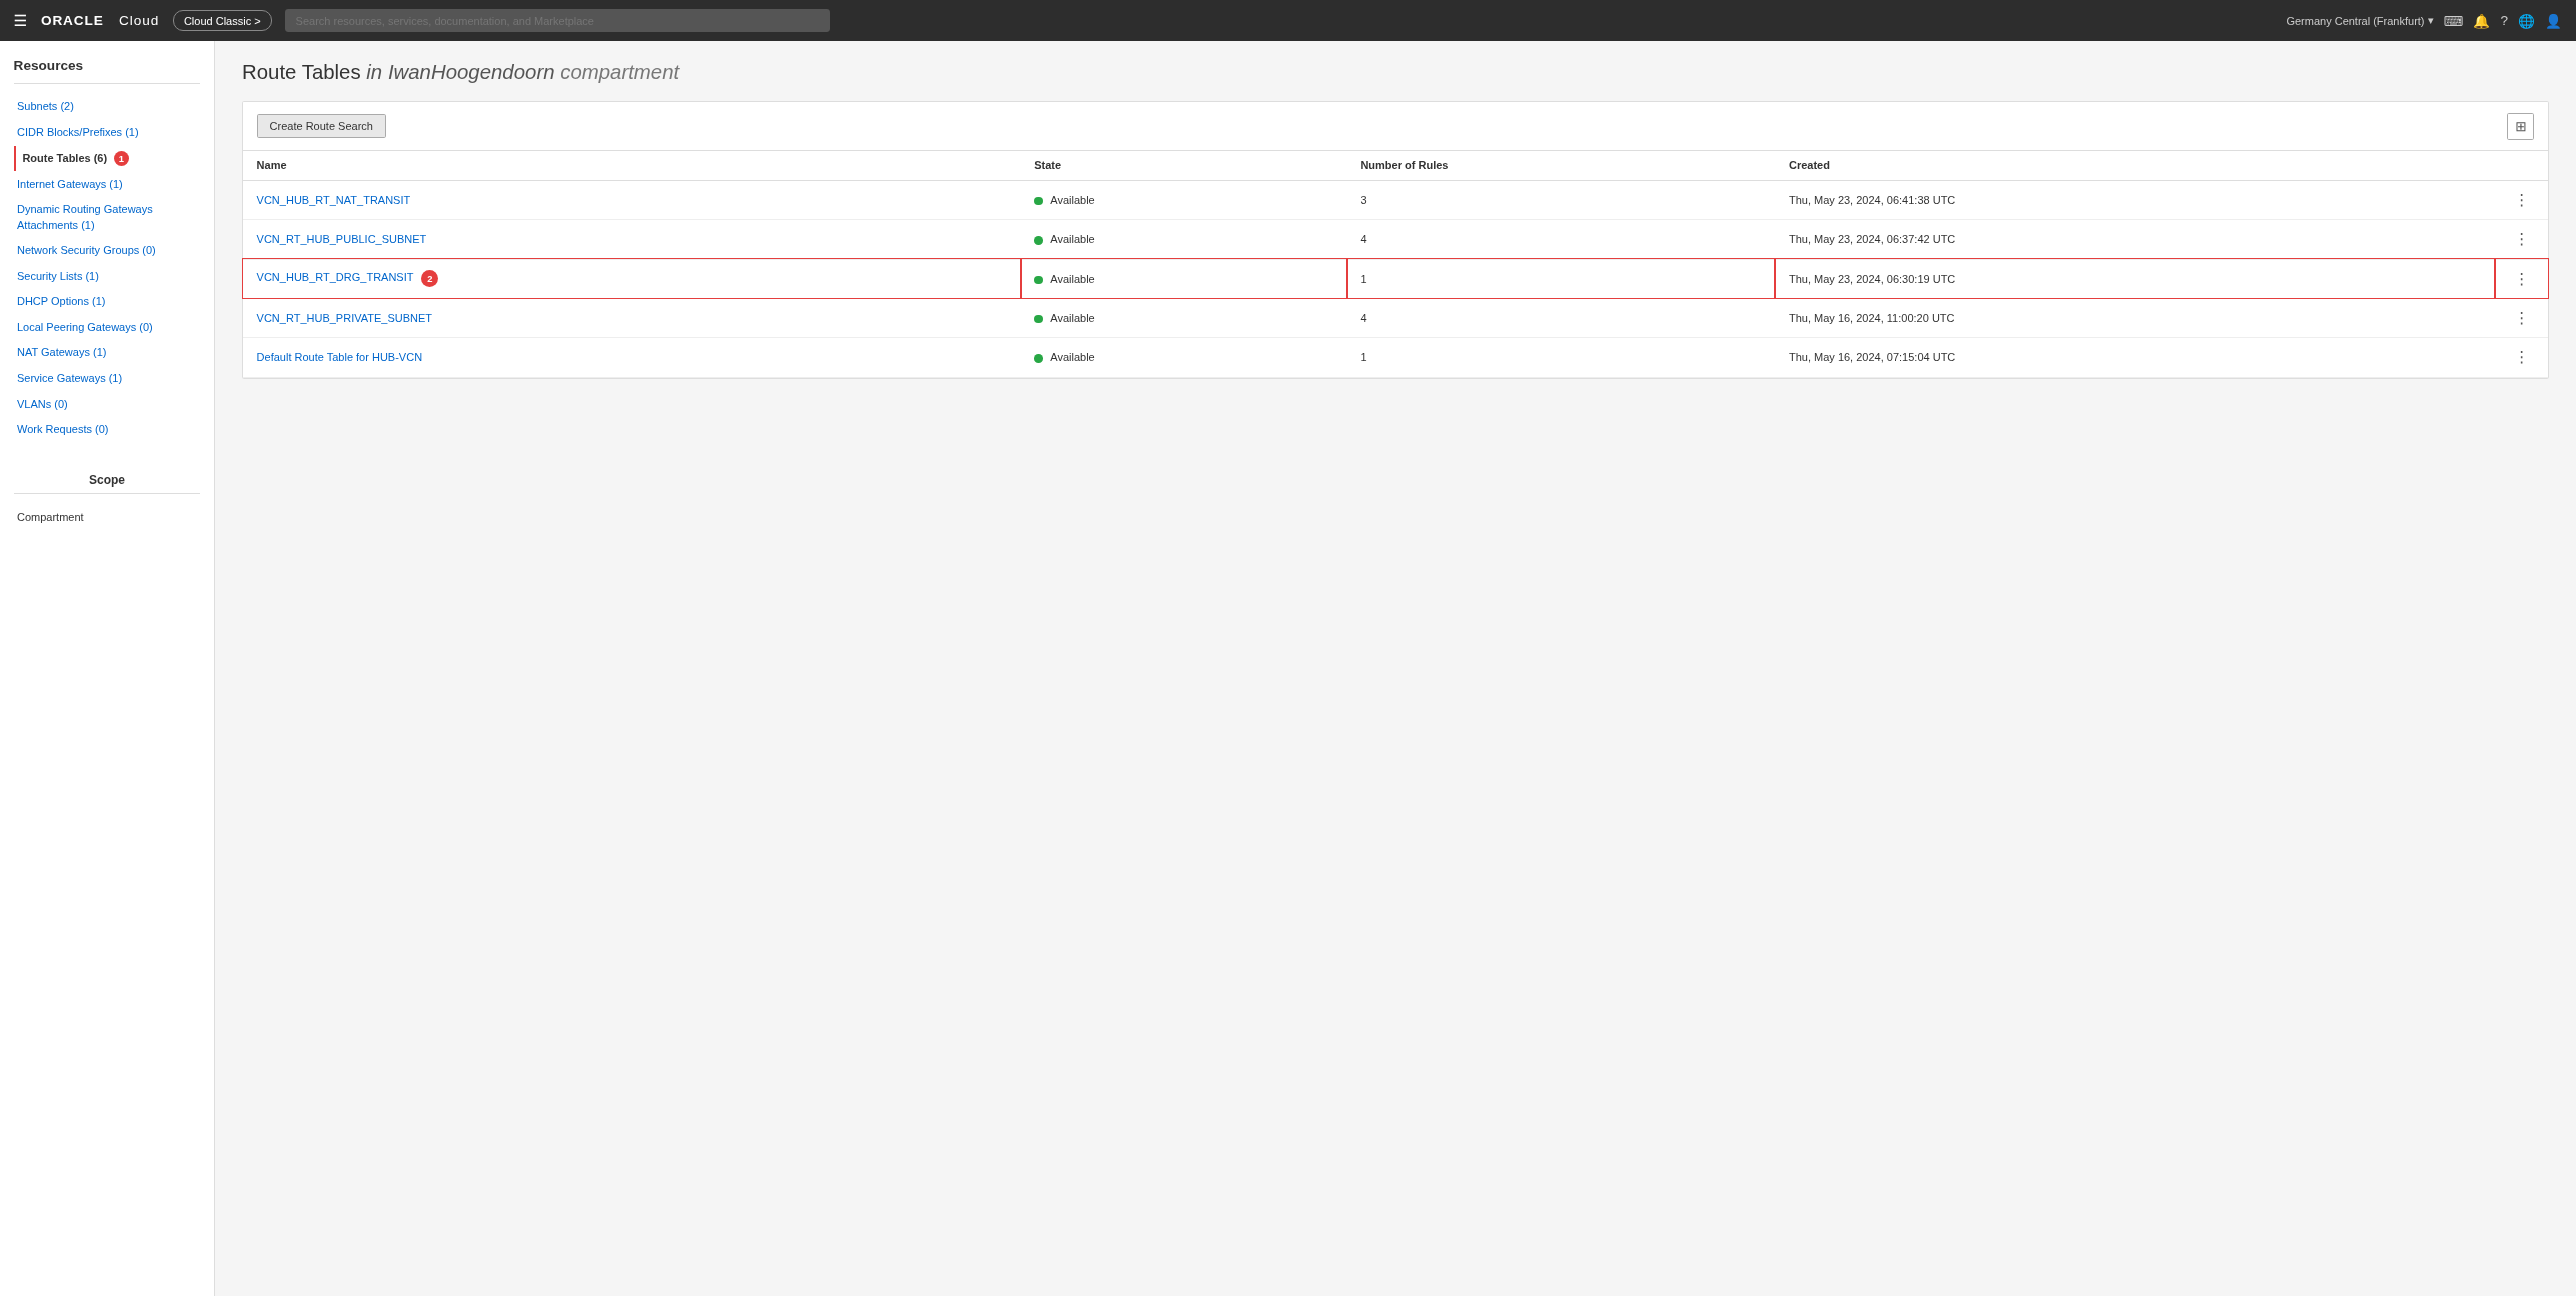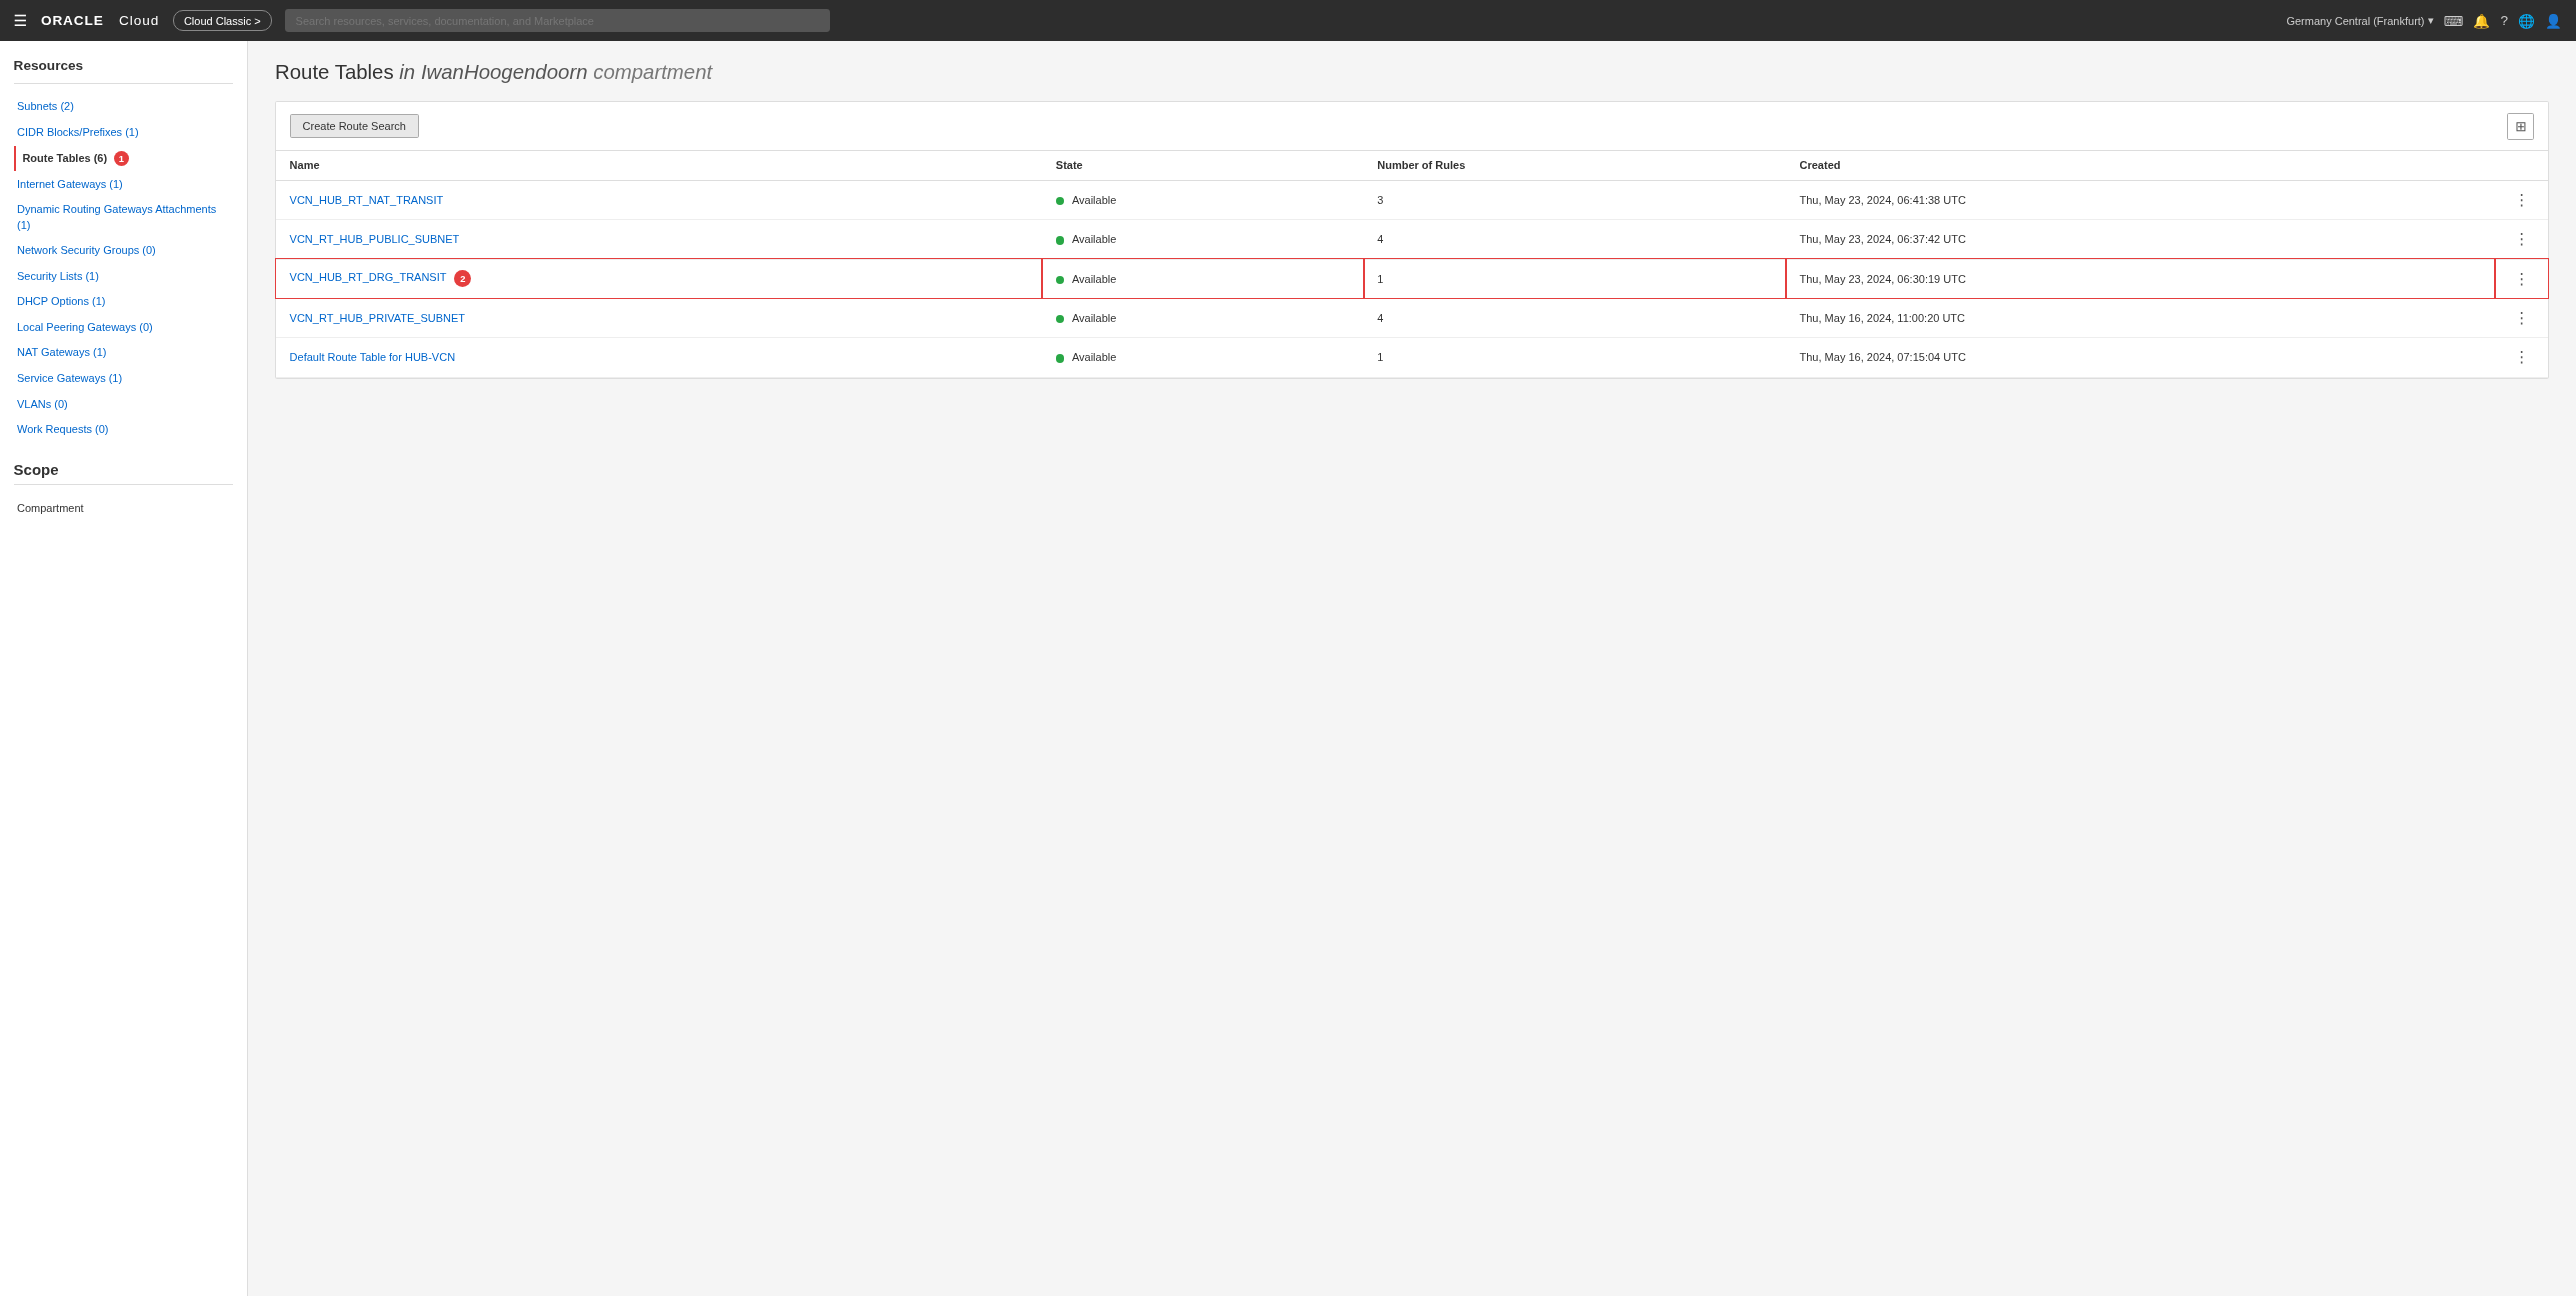--- a/index.html
+++ b/index.html
@@ -50,21 +50,21 @@
       font-size: 11px;
     }
     .topnav-region { display: flex; align-items: center; gap: 3.4px; cursor: pointer; color: #ccc; }
     .topnav-icon { color: #ccc; font-size: 13.6px; cursor: pointer; }
 
     
     .layout { display: flex; margin-top: 41px; min-height: calc(100vh - 41px); }
 
     
     .sidebar {
-      width: 248px;
+      width: 215px;
       background: #fff;
       border-right: 0.9px solid #ddd;
       padding: 17px 13.6px;
       flex-shrink: 0;
       overflow-y: auto;
     }
     .sidebar-title {
       font-size: 13.6px;
       font-weight: 600;
       color: #333;
@@ -95,25 +95,26 @@
       background: #e53e3e;
       color: #fff;
       border-radius: 50%;
       font-size: 9.4px;
       font-weight: 700;
       margin-left: 3.4px;
       vertical-align: middle;
     }
 
     .sidebar-section-title {
-      font-size: 15px;
+      font-size: 12px;
       font-weight: 600;
       color: #333;
-      margin-top: 18px;
+      margin-top: 30px;
       margin-bottom: 6.8px;
+      text-align: center;
     }
 
     
     .main {
       flex: 1;
       padding: 20.4px 27px;
       background: #f5f5f5;
     }
 
     .page-title {

